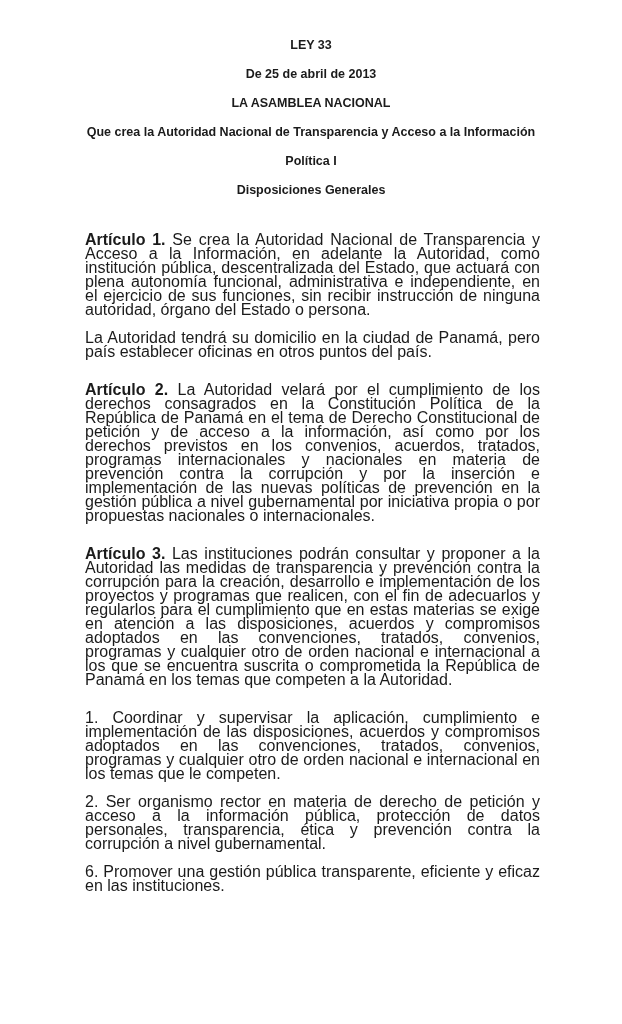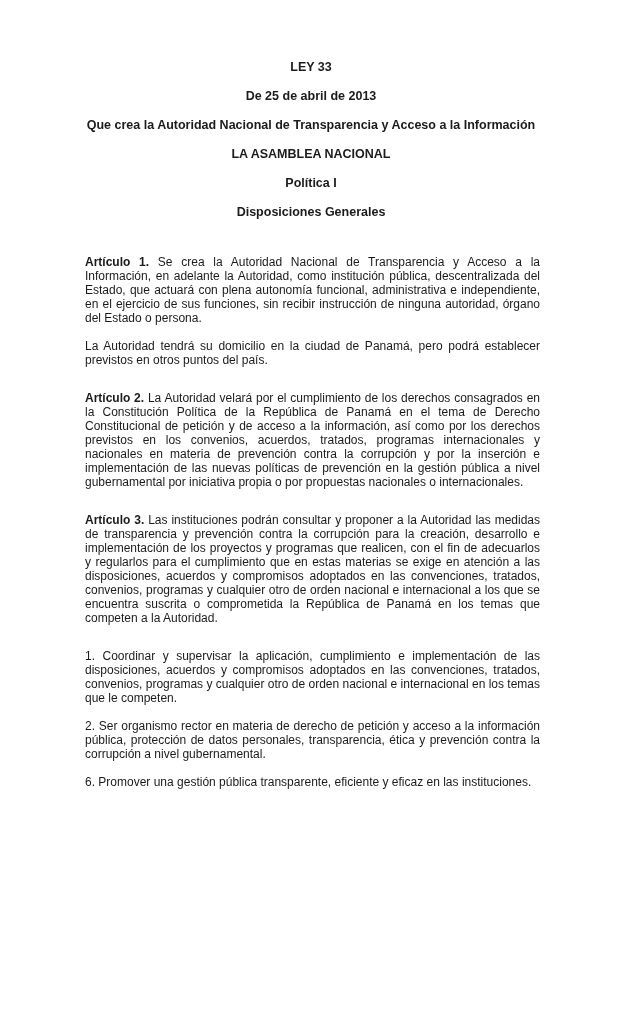--- a/index.html
+++ b/index.html
@@ -10,37 +10,37 @@
   .page {
     position: relative;
     width: 622px;
     height: 1024px;
     background: #ffffff;
     color: #1b1b1b;
     font-family: "Liberation Sans", "DejaVu Sans", sans-serif;
     overflow: hidden;
   }
   .doc-header {
-    padding-top: 60px;
+    padding-top: 38px;
     text-align: center;
     font-weight: bold;
     font-size: 12.5px;
   }
   .doc-header .hline {
     margin: 0 0 15px 0;
     line-height: 14px;
   }
   .doc-header .hline:last-child {
     margin-bottom: 18px;
   }
   .doc-body {
     width: 455px;
     margin-left: 85px;
     text-align: justify;
-    font-size: 12px;
+    font-size: 16px;
     line-height: 14px;
   }
   .article {
     margin-top: 24px;
   }
   .article.first {
     margin-top: 36px;
   }
   .article p.par {
     margin: 14px 0 0 0;
@@ -53,31 +53,31 @@
   }
 </style>
 </head>
 <body>
 
 <div class="page">
 
   <div class="doc-header">
     <div class="hline">LEY 33</div>
     <div class="hline">De 25 de abril de 2013</div>
+    <div class="hline">LA ASAMBLEA NACIONAL</div>
     <div class="hline">Que crea la Autoridad Nacional de Transparencia y Acceso a la Información</div>
-    <div class="hline">LA ASAMBLEA NACIONAL</div>
     <div class="hline">Política I</div>
     <div class="hline">Disposiciones Generales</div>
   </div>
 
   <div class="doc-body">
 
     <section class="article first">
       <p class="par"><strong class="art-label">Artículo 1.</strong> <span>Se crea la Autoridad Nacional de Transparencia y Acceso a la Información, en adelante la Autoridad, como institución pública, descentralizada del Estado, que actuará con plena autonomía funcional, administrativa e independiente, en el ejercicio de sus funciones, sin recibir instrucción de ninguna autoridad, órgano del Estado o persona.</span></p>
-      <p class="par">La Autoridad tendrá su domicilio en la ciudad de Panamá, pero podrá establecer previstos en otros puntos del país.</p>
+      <p class="par">La Autoridad tendrá su domicilio en la ciudad de Panamá, pero país establecer oficinas en otros puntos del país.</p>
     </section>
 
     <section class="article">
       <p class="par"><strong class="art-label">Artículo 2.</strong> <span>La Autoridad velará por el cumplimiento de los derechos consagrados en la Constitución Política de la República de Panamá en el tema de Derecho Constitucional de petición y de acceso a la información, así como por los derechos previstos en los convenios, acuerdos, tratados, programas internacionales y nacionales en materia de prevención contra la corrupción y por la inserción e implementación de las nuevas políticas de prevención en la gestión pública a nivel gubernamental por iniciativa propia o por propuestas nacionales o internacionales.</span></p>
     </section>
 
     <section class="article">
       <p class="par"><strong class="art-label">Artículo 3.</strong> <span>Las instituciones podrán consultar y proponer a la Autoridad las medidas de transparencia y prevención contra la corrupción para la creación, desarrollo e implementación de los proyectos y programas que realicen, con el fin de adecuarlos y regularlos para el cumplimiento que en estas materias se exige en atención a las disposiciones, acuerdos y compromisos adoptados en las convenciones, tratados, convenios, programas y cualquier otro de orden nacional e internacional a los que se encuentra suscrita o comprometida la República de Panamá en los temas que competen a la Autoridad.</span></p>
     </section>
 

